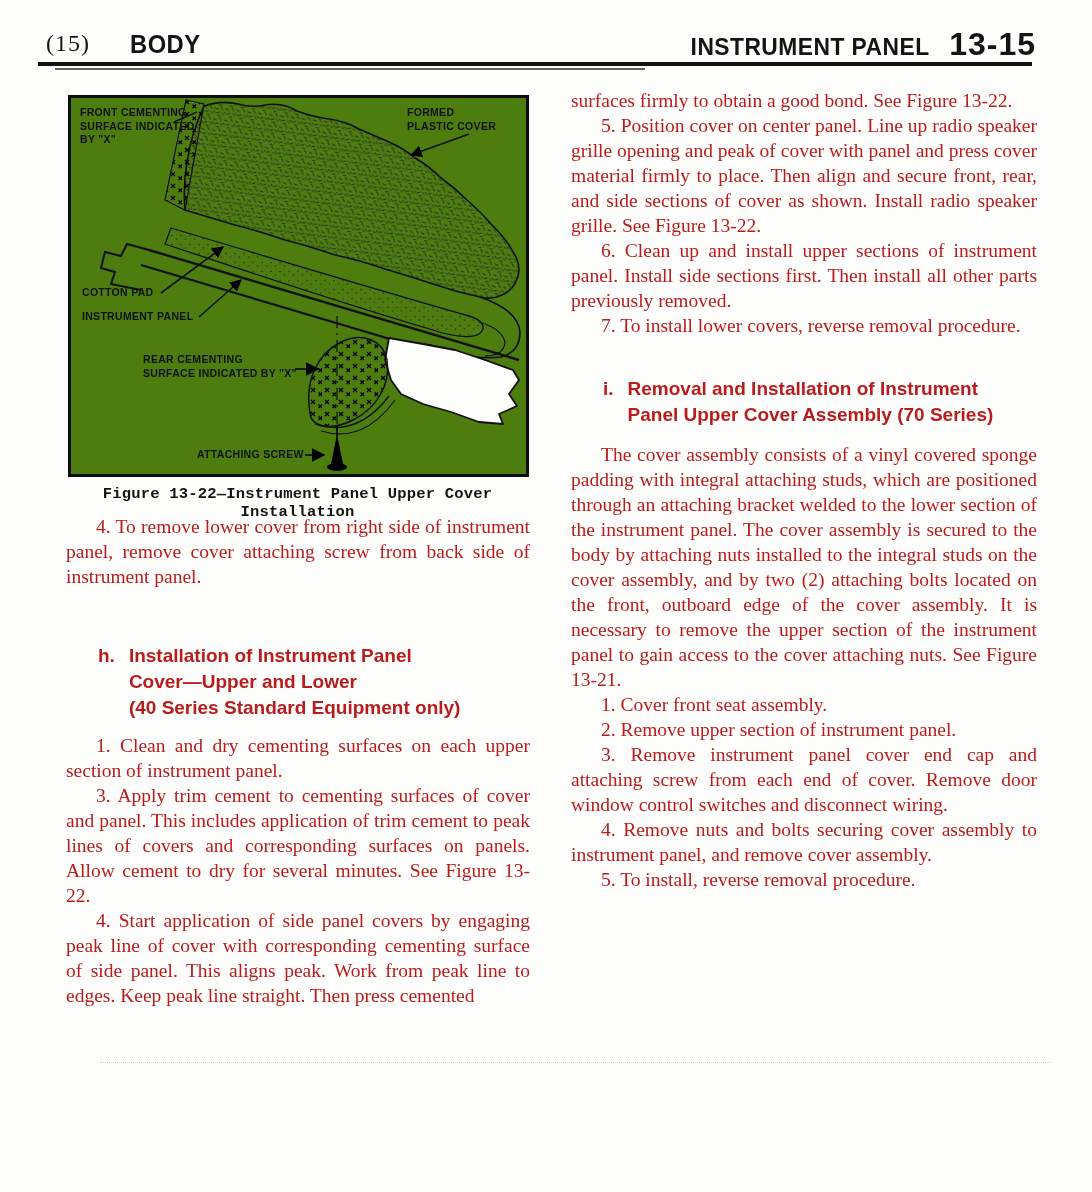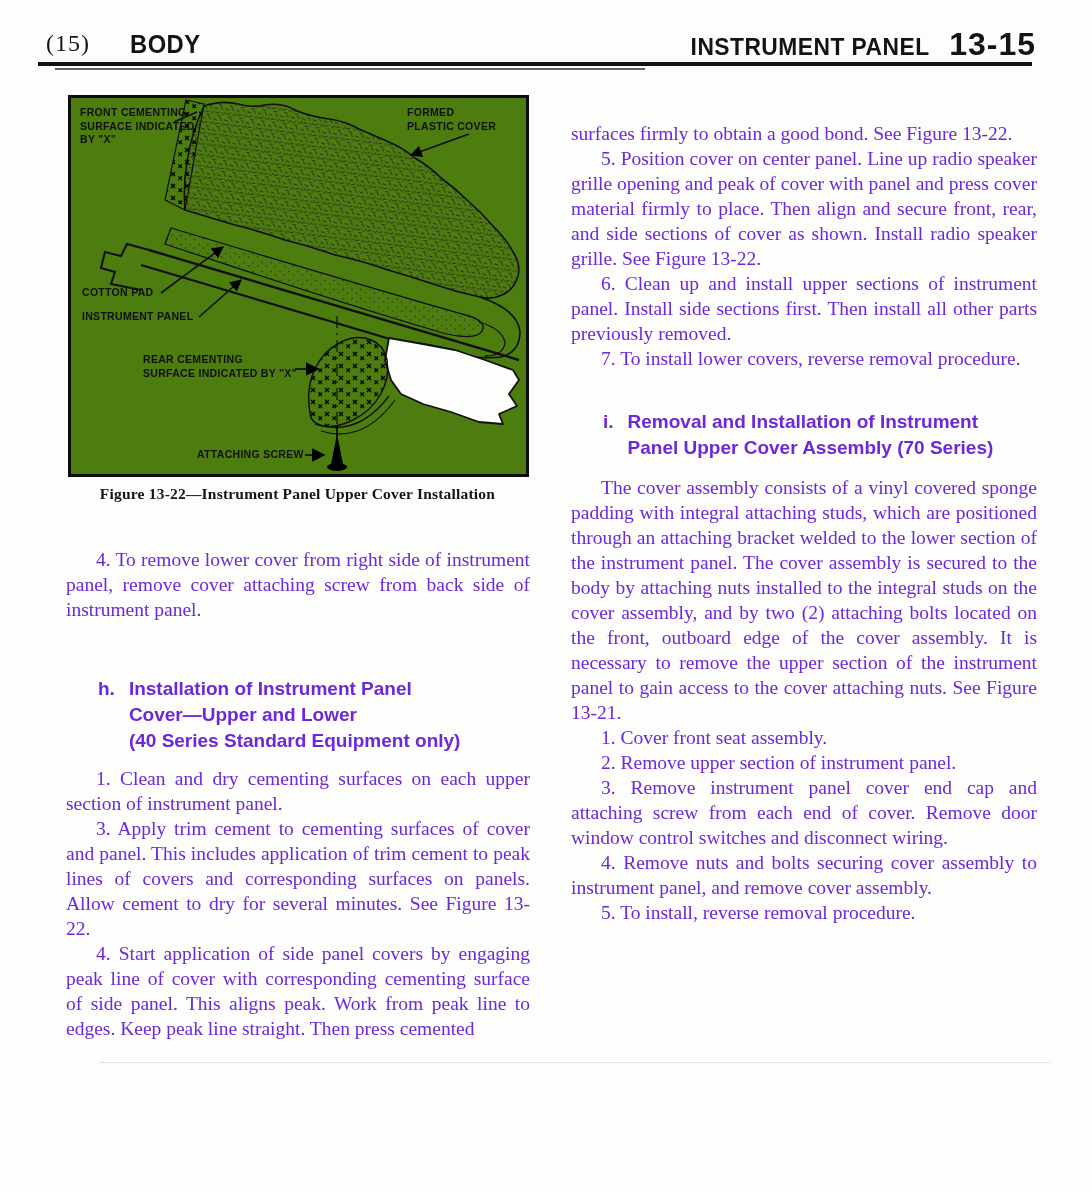--- a/index.html
+++ b/index.html
@@ -16,24 +16,24 @@
   .page-number{font-family:"Liberation Sans",sans-serif;font-weight:700;font-size:32px;letter-spacing:1px;text-align:center;}
   .hdr-rule{position:absolute;left:38px;top:62px;width:994px;height:4px;background:#101010;}
   .hdr-rule2{position:absolute;left:55px;top:68px;width:590px;height:2px;background:#101010;opacity:.65;}
   
   .figure-box{position:absolute;left:68px;top:95px;width:455px;height:376px;
               border:3px solid #0d0d0d;background:#4d7c0f;}
   .figure-box svg{position:absolute;left:0;top:0;}
   .fig-label{position:absolute;font-family:"Liberation Sans",sans-serif;font-weight:700;
              font-size:10.5px;line-height:1.3;letter-spacing:.3px;color:#111;white-space:pre-line;}
   .figure-caption{position:absolute;left:68px;top:485px;width:459px;text-align:center;
-                  font-family:Liberation Serif, serif;font-weight:700;font-size:15.5px;
+                  font-family:Liberation Mono, monospace;font-weight:700;font-size:15.5px;
                   letter-spacing:.2px;color:#151515;}
   
-  .col{position:absolute;font-size:19.5px;line-height:25px;text-align:justify;color:#6d28d9;margin-top:33px;}
+  .col{position:absolute;font-size:19.5px;line-height:25px;text-align:justify;color:#b91c1c;}
   .col-left{left:66px;top:514px;width:464px;}
   .col-right{left:571px;top:88px;width:466px;}
   .col p{margin:0;}
   .para-indent{text-indent:30px;}
   .sec-heading{display:flex;gap:14px;padding-left:32px;font-family:"Liberation Sans",sans-serif;
                font-weight:700;font-size:19px;line-height:26px;text-align:left;}
   .heading-h{margin-top:54px;margin-bottom:12px;}
   .heading-i{margin-top:38px;margin-bottom:14px;}
   .pre{white-space:pre-line;}
   .scan-artifact{position:absolute;left:100px;top:1062px;width:950px;border-top:1px dotted #a9a9a3;opacity:.6;}

